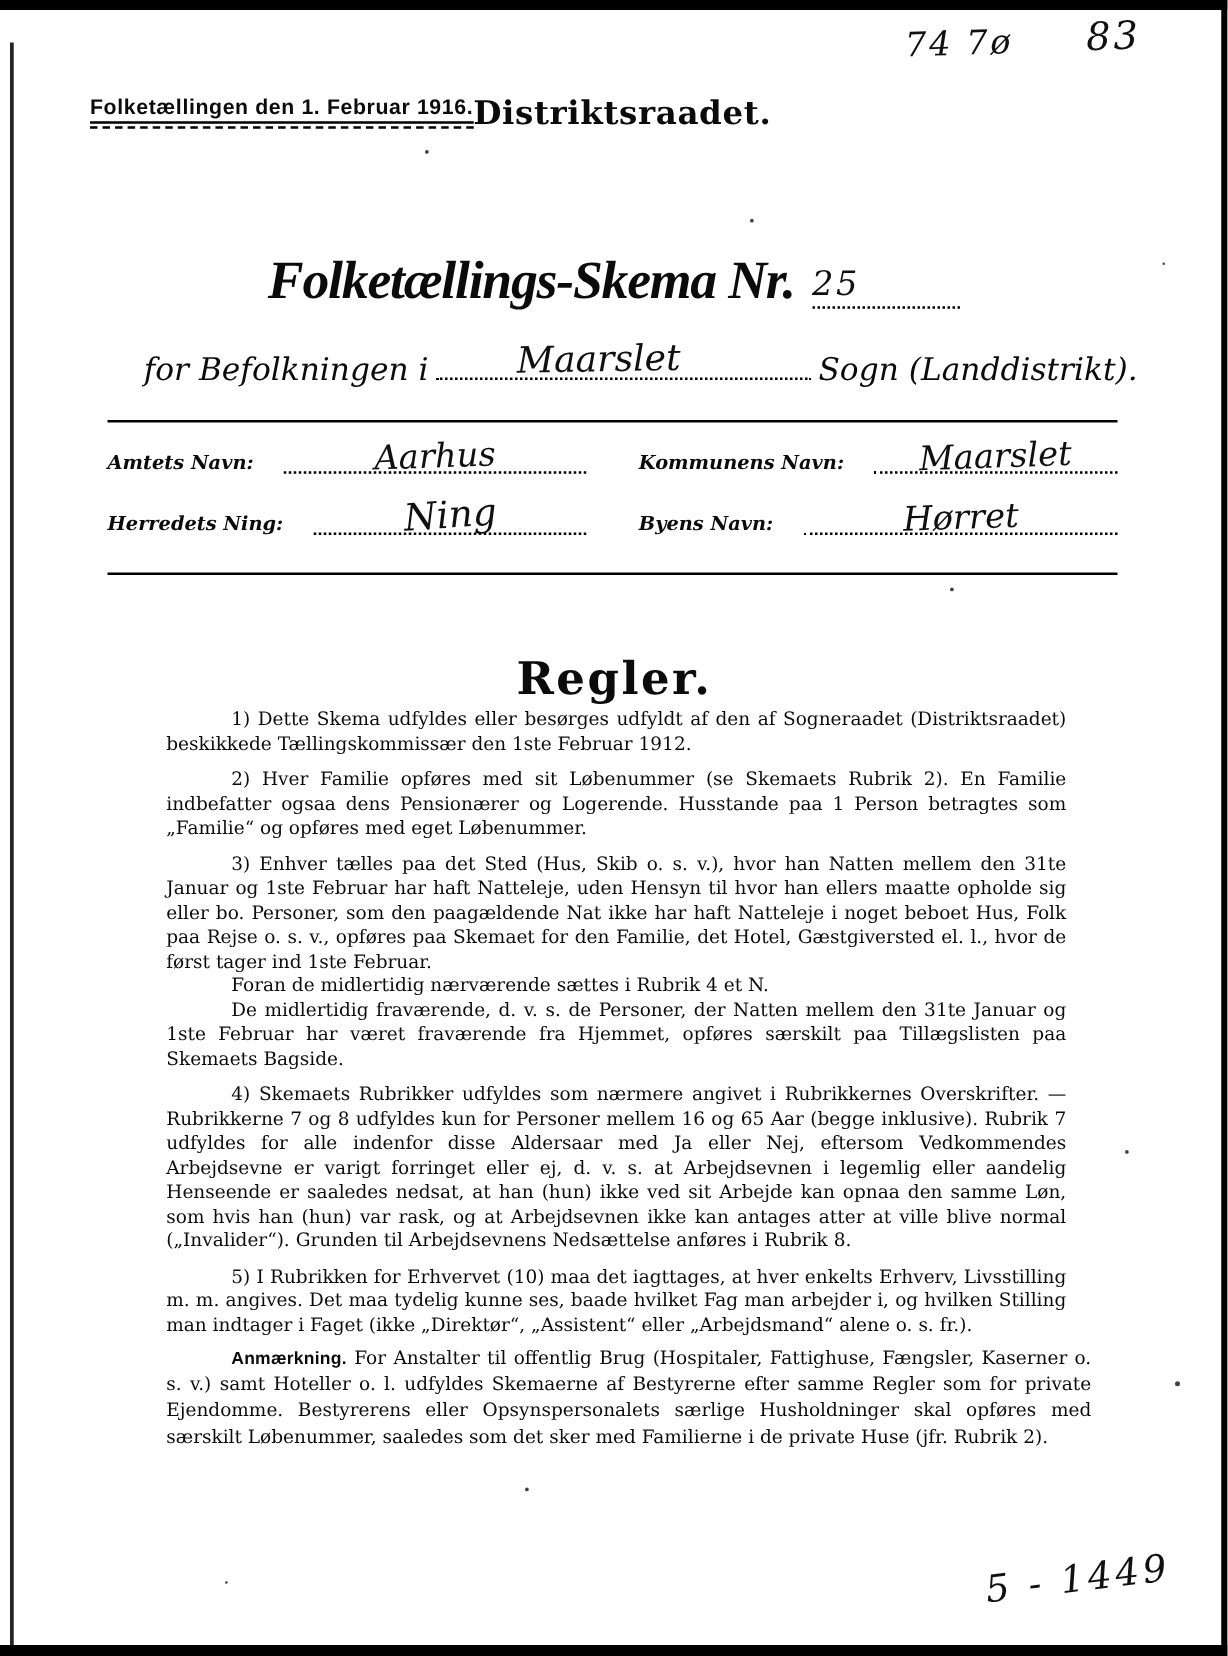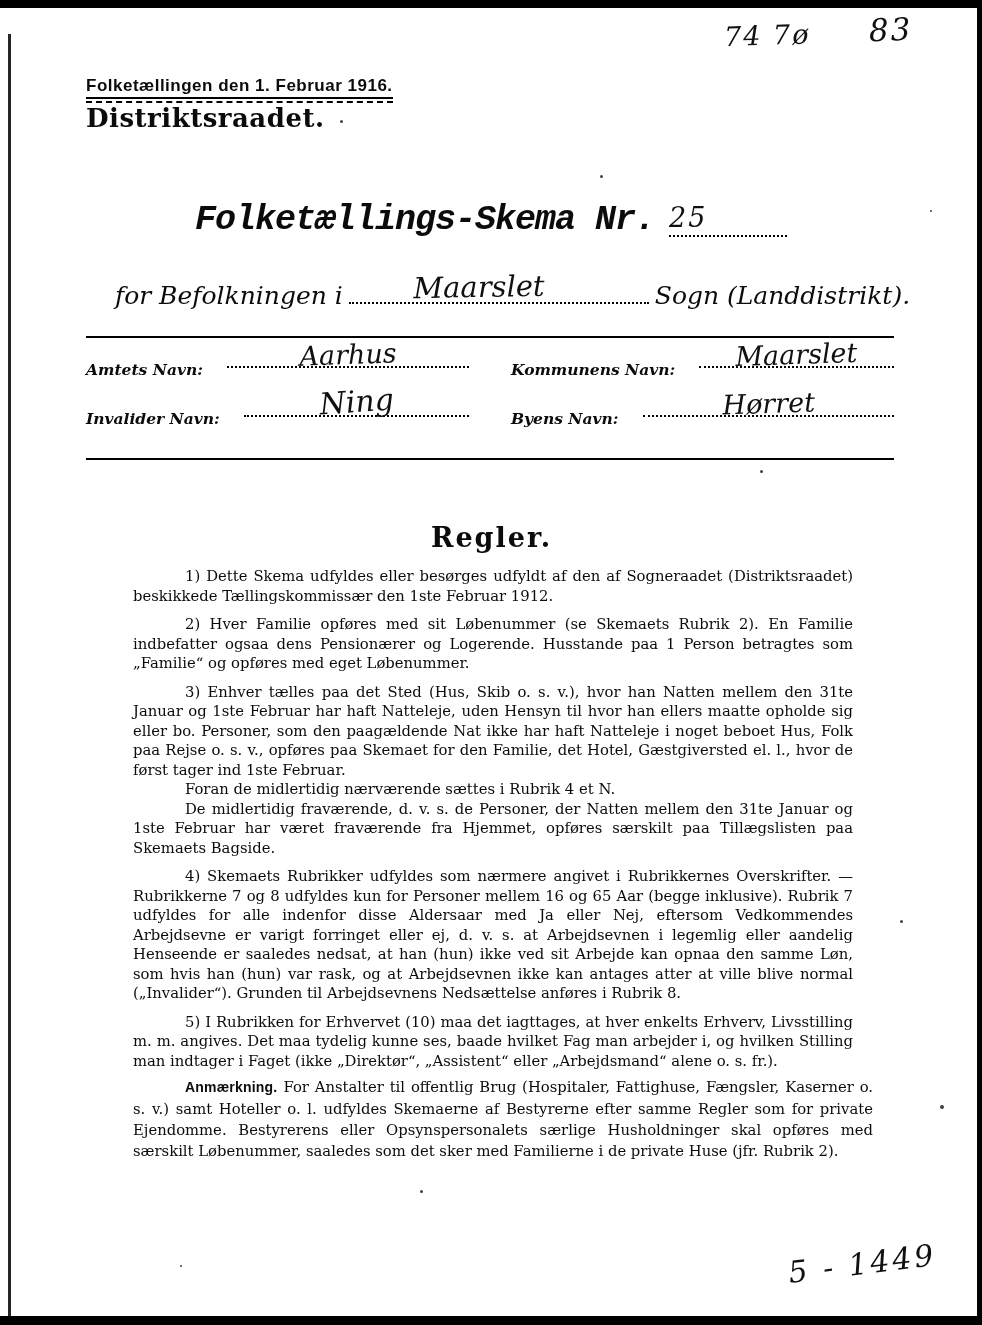--- a/index.html
+++ b/index.html
@@ -15,60 +15,60 @@
   }
   
   .edge{position:absolute;background:#000;}
   .edge-top{top:0;left:0;right:0;height:8px;}
   .edge-bottom{bottom:0;left:0;right:0;height:9px;}
   .edge-right{top:0;right:0;bottom:0;width:5px;}
   .edge-left{top:34px;left:8px;bottom:0;width:3px;opacity:.85;}
   .speck{position:absolute;background:#111;width:3px;height:3px;border-radius:50%;opacity:.8;}
 
   
-  .header-row{position:absolute;top:76px;left:86px;right:92px;display:flex;align-items:flex-start;flex-direction:column;}
+  .header-row{position:absolute;top:76px;left:72px;right:92px;display:flex;align-items:flex-start;}
   .header-left-wrap{border-bottom:2px dashed #000;padding-bottom:5px;}
   .header-left{
     font-family:"Liberation Sans", sans-serif;font-weight:bold;font-size:17px;letter-spacing:.5px;
     border-bottom:2.5px solid #000;padding-bottom:2px;
   }
   .header-right{font-family:"DejaVu Serif", serif;font-weight:bold;font-size:26px;letter-spacing:.5px;}
 
   .hand{font-family:"DejaVu Serif", serif;font-style:italic;color:#101010;}
   .hw-top-right{position:absolute;top:14px;right:70px;font-size:27px;transform:rotate(-2deg);letter-spacing:2px;}
   .hw-top-right .hw2{margin-left:48px;font-size:31px;}
   .hw-bottom-right{position:absolute;top:1246px;left:788px;font-size:30px;transform:rotate(-7deg);letter-spacing:3px;}
 
   
   .title-block{position:absolute;top:200px;left:0;right:0;text-align:center;white-space:nowrap;}
   .main-title{
-    display:inline;font-family:Liberation Mono, monospace;font-weight:bold;font-style:italic;
-    font-size:35px;letter-spacing:-1px;
+    display:inline;font-family:Liberation Serif, serif;font-weight:bold;font-style:italic;
+    font-size:43px;letter-spacing:-1px;
   }
   .title-number-slot{display:inline-block;width:118px;border-bottom:2px dotted #000;margin-left:14px;vertical-align:baseline;text-align:left;}
   .title-number{font-size:27px;letter-spacing:2px;position:relative;top:-2px;}
 
   .subtitle{position:absolute;top:281px;left:0;right:0;text-align:center;font-style:italic;font-size:25px;white-space:nowrap;padding-left:43px;}
   .sub-slot{display:inline-block;width:300px;border-bottom:2px dotted #000;margin:0 6px;position:relative;vertical-align:baseline;}
   .sub-hand{position:absolute;left:0;right:40px;bottom:-2px;text-align:center;font-size:29px;transform:rotate(-1deg);}
 
   
   .fields{
     position:absolute;top:336px;left:86px;right:88px;
     border-top:2.5px solid #000;border-bottom:2.5px solid #000;
     padding:22px 0 30px;
     display:grid;grid-template-columns:1fr 1fr;column-gap:42px;row-gap:30px;
   }
-  .field{display:flex;align-items:flex-start;gap:20px;}
+  .field{display:flex;align-items:flex-end;gap:20px;}
   .field-label{font-style:italic;font-weight:bold;font-size:15.5px;white-space:nowrap;}
   .field-fill{flex:1;border-bottom:2px dotted #000;position:relative;height:6px;margin-left:4px;}
   .field-hand{position:absolute;left:0;right:0;bottom:-4px;text-align:center;font-size:27px;transform:rotate(-2deg);white-space:nowrap;}
 
   
-  .rules-heading{position:absolute;top:522px;left:1px;right:0;text-align:center;font-weight:bold;font-size:27px;letter-spacing:2px;}
+  .rules-heading{position:absolute;top:522px;left:1px;right:0;text-align:center;font-weight:bold;font-size:36px;letter-spacing:2px;}
   .rules{position:absolute;top:566px;left:133px;width:720px;font-size:14.8px;line-height:19.5px;text-align:justify;}
   .rules p{margin:0 0 9px 0;text-indent:52px;}
   .rules p.tight{margin-bottom:0;}
   .remark{position:absolute;top:1076px;left:133px;width:740px;font-size:14.8px;line-height:21px;text-align:justify;}
   .remark p{margin:0;text-indent:52px;}
   .remark b{font-family:"Liberation Sans", sans-serif;font-size:14px;letter-spacing:.2px;margin-right:6px;}
 </style>
 </head>
 <body>
 
@@ -115,21 +115,21 @@
         <span class="hand field-hand">Aarhus</span>
       </span>
     </div>
     <div class="field">
       <span class="field-label">Kommunens Navn:</span>
       <span class="field-fill">
         <span class="hand field-hand">Maarslet</span>
       </span>
     </div>
     <div class="field">
-      <span class="field-label">Invalider Navn:</span>
+      <span class="field-label">Herredets Ning:</span>
       <span class="field-fill">
         <span class="hand field-hand" style="transform:rotate(-4deg);font-size:30px;">Ning</span>
       </span>
     </div>
     <div class="field">
       <span class="field-label">Byens Navn:</span>
       <span class="field-fill">
         <span class="hand field-hand">Hørret</span>
       </span>
     </div>

